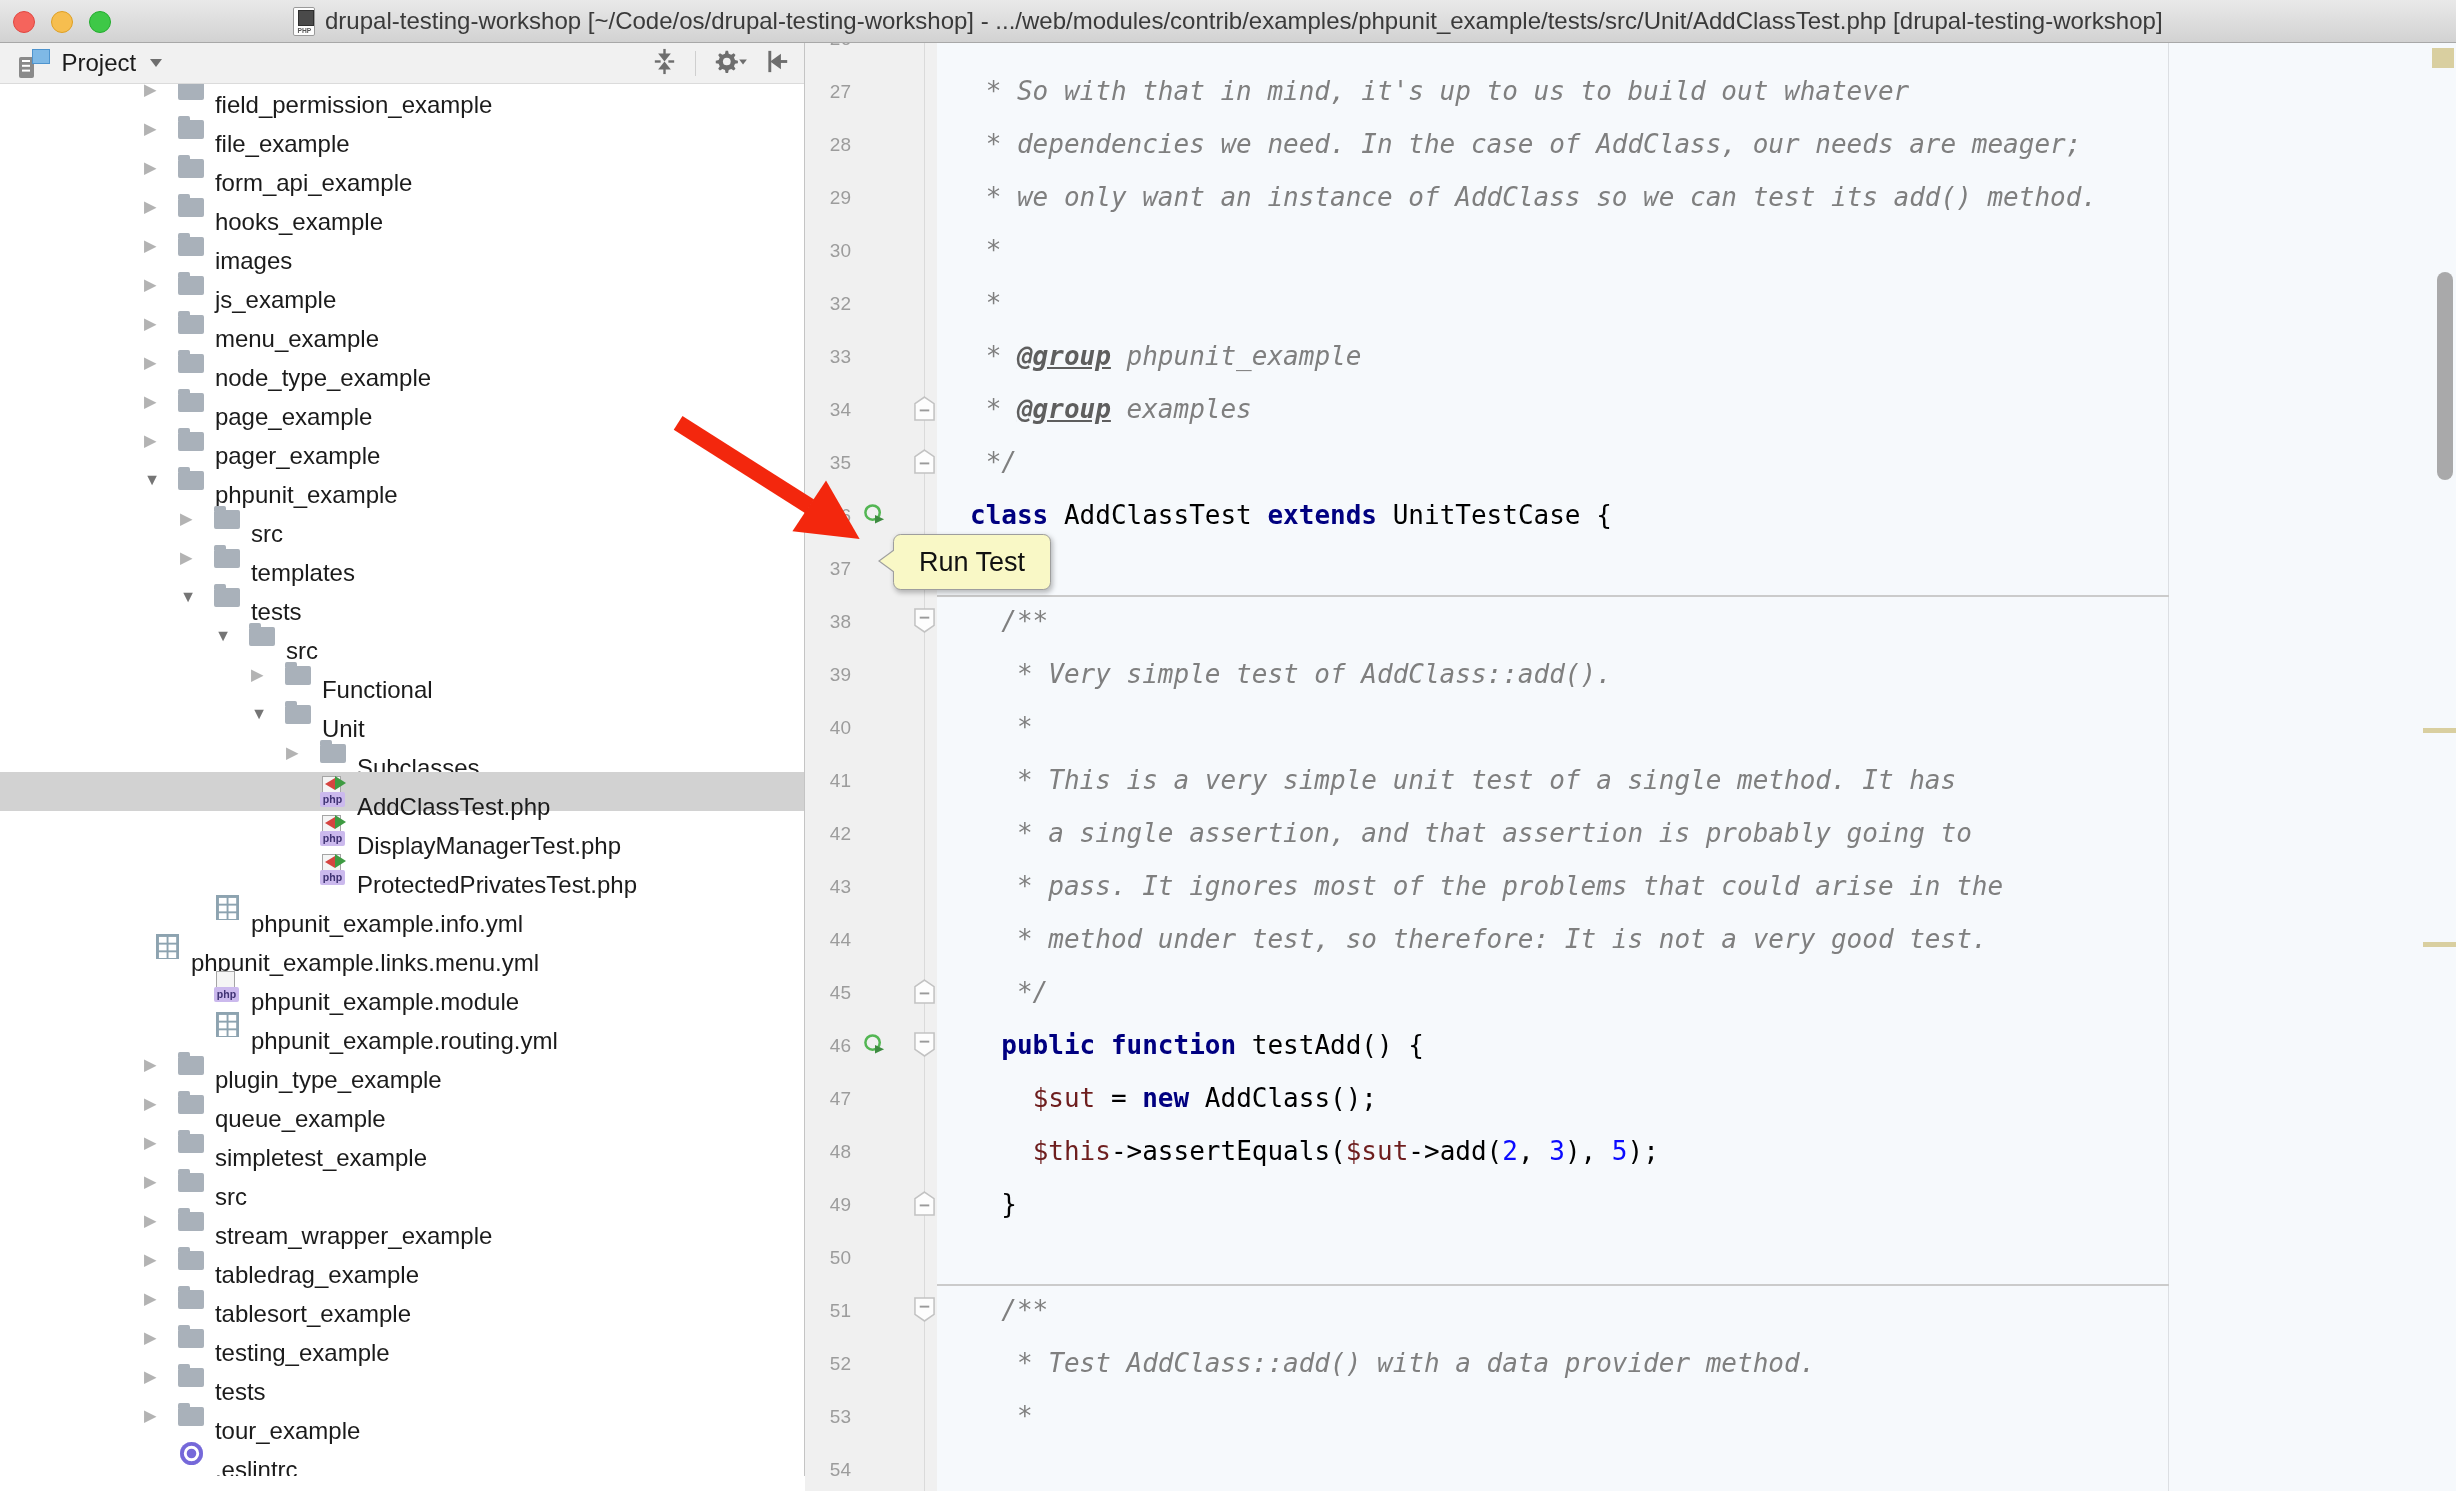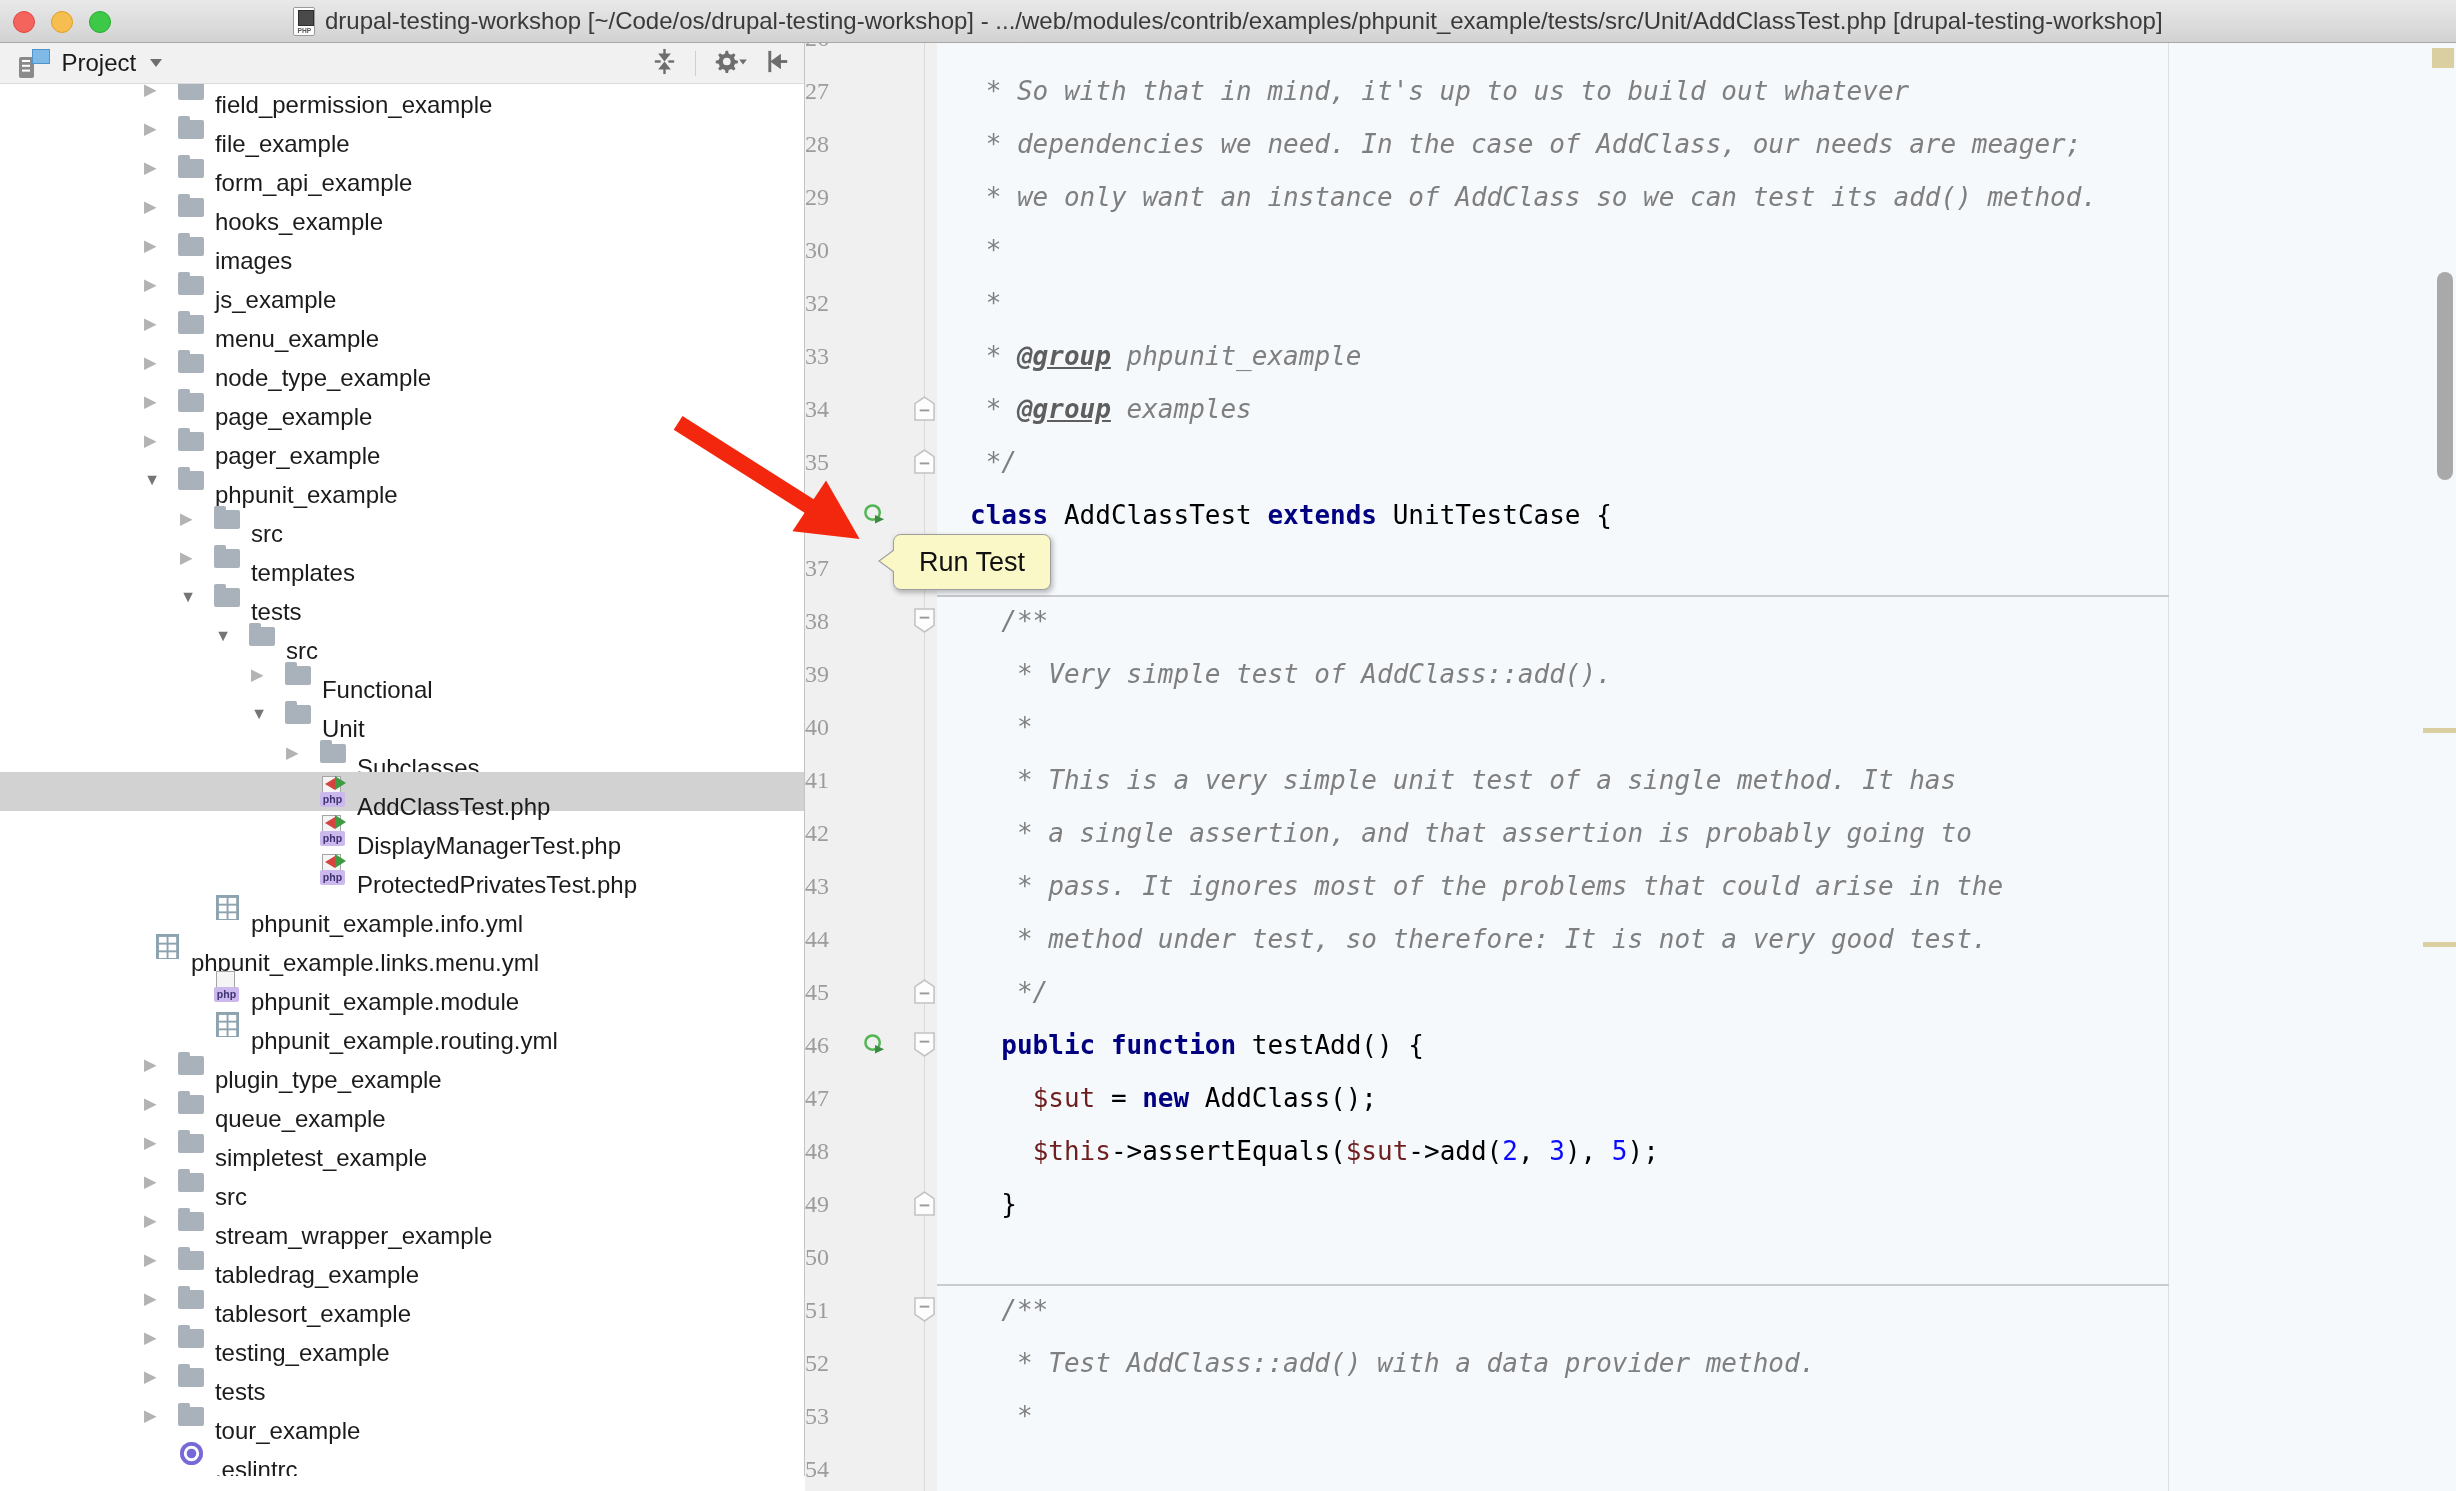--- a/index.html
+++ b/index.html
@@ -64,22 +64,22 @@
     background:#7568D9; box-shadow:inset 0 0 0 3.8px #7568D9, inset 0 0 0 6.7px #FFFFFF; }
 
   
   .editor { position:absolute; top:43px; left:805px; right:0; bottom:0; background:#F6F9FC; overflow:hidden; }
   .gutter-bg { position:absolute; left:0; top:0; width:132px; height:100%; background:#F0F0F0; }
   .fold-line { position:absolute; left:119px; top:0; width:1px; height:100%; background:#DADADA; }
   .margin-line { position:absolute; left:1363px; top:0; width:1px; height:100%; background:#DCDFE3; }
 
   .lines { position:absolute; left:0; top:-31px; right:0; }
   .cline { position:relative; height:53px; }
-  .lnum { position:absolute; left:0; top:0; width:46px; height:53px; 
-    font-family:Liberation Serif, serif; font-size:24px; color:#9C9C9C; line-height:53px; }
+  .lnum { position:absolute; left:0; top:0; width:46px; height:53px; text-align:right;
+    font-family:Liberation Sans, sans-serif; font-size:19px; color:#9C9C9C; line-height:53px; }
   .runico { position:absolute; left:58px; top:14.4px; }
   .foldico { position:absolute; left:109px; top:13.4px; }
   .ctext { position:absolute; left:165px; top:0; height:53px; line-height:53px; white-space:pre;
     font-family:"DejaVu Sans Mono",monospace; font-size:26px; }
   .msep { position:absolute; left:132px; top:0; width:1232px; height:1.9px; background:#CBCBCB; }
 
   .tk-c { color:#7F7F7F; font-style:italic; }
   .tk-d { color:#5E5E5E; font-style:italic; font-weight:bold; text-decoration:underline; }
   .tk-k { color:#000080; font-weight:bold; }
   .tk-p { color:#000000; }

